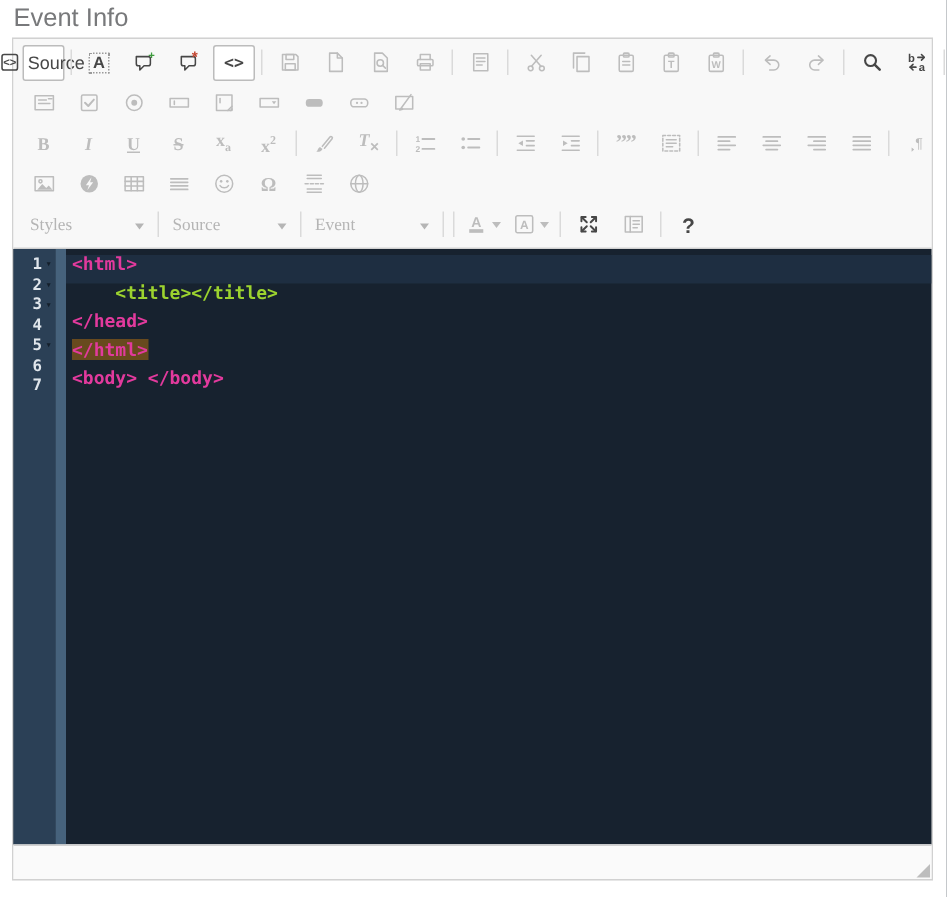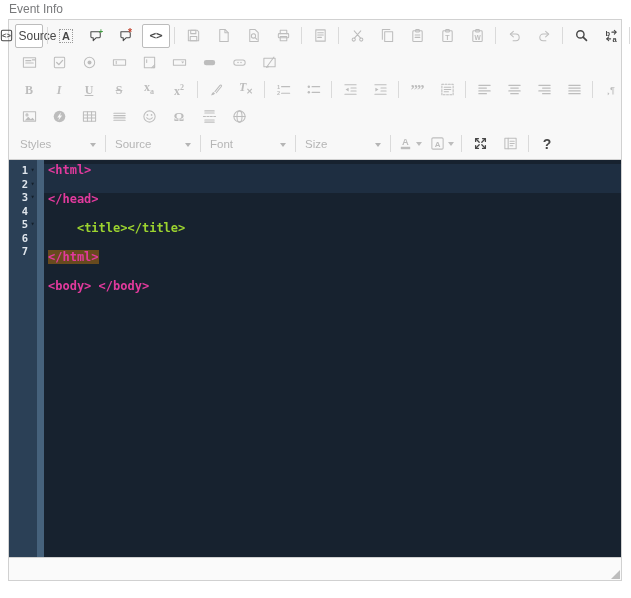--- a/index.html
+++ b/index.html
@@ -1,43 +1,43 @@
 <!DOCTYPE html>
 <html style="--tag: #e23a9d; --tag2: #9cd32f; --code-bg: #17222f; --gutter-bg: #2b4056; --fold-strip: #46627c; --active-line: #1e2e41; --match-bg: rgba(255,150,0,0.35);"><head>
 <meta charset="utf-8">
 <style>
   html,body{margin:0;padding:0;background:#fff;width:631px;height:598px;overflow:hidden;
     font-family:"Liberation Sans",sans-serif;}
-  .field-label{color:#78797b;font-size:12px;margin:2px 0 3px 9px;}
+  .field-label{color:#78797b;font-size:17px;margin:2px 0 3px 9px;}
   .cke{width:612px;margin-left:8px;border:1px solid #d1d1d1;background:#f8f8f8;}
   .cke-top{background:#f8f8f8;border-bottom:1px solid #d1d1d1;padding:2px 5px;}
   .tb-row{display:flex;align-items:center;height:27px;}
   .tb-btn{display:inline-flex;align-items:center;justify-content:center;height:22px;min-width:22px;
     padding:0 2px;margin:0 1px;border:1px solid transparent;border-radius:2px;color:#474747;cursor:default;}
   .tb-btn.state-disabled{color:#bdbdbd;}
   .tb-btn.state-on{background:#fff;border-color:#bcbcbc;}
   .sep{width:1px;height:17px;background:#dadada;margin:0 3px;flex:0 0 1px;}
   .btn-label{font-size:12px;color:#474747;margin-left:4px;margin-right:2px;}
   .tg{font-family:"Liberation Serif",serif;font-weight:bold;font-size:12px;line-height:14px;}
   .tg sub,.tg sup{font-size:8px;}
   .af{font-weight:bold;font-size:11px;line-height:12px;border:1px dotted #9a9a9a;padding:0 2px;color:#474747;}
   .txtic{font-family:"DejaVu Sans Mono",monospace;font-weight:bold;font-size:11px;}
   .caret{width:0;height:0;border:3px solid transparent;border-top:4px solid currentColor;margin-left:3px;margin-top:4px;}
   .combo{display:inline-flex;align-items:center;justify-content:space-between;width:76px;height:22px;
-    padding:0 5px;margin:0 1px;color:#b5b5b5;font-size:11.5px;}
+    padding:0 5px;margin:0 1px;color:#b5b5b5;font-size:11.5px;font-family:Liberation Serif, serif;}
   .combo .caret{margin-top:5px;}
   .ic{display:inline-flex;align-items:center;justify-content:center;}
   .code-wrap{display:flex;height:397px;background:var(--code-bg);
     font-family:"DejaVu Sans Mono",monospace;font-size:12px;font-weight:bold;line-height:13.5px;}
   .gutter{width:28px;background:var(--gutter-bg);padding-top:4px;box-sizing:border-box;flex:0 0 28px;}
   .fold-strip{width:7px;background:var(--fold-strip);flex:0 0 7px;}
   .code-col{flex:1;padding-top:4px;overflow:hidden;}
   .ln{height:13.5px;display:flex;justify-content:flex-end;align-items:center;color:#e0e6ec;font-size:10.5px;}
   .ln .fold{width:9px;font-size:7px;line-height:13px;color:#141f2b;text-align:center;}
-  .cl{height:29px;padding-left:4px;white-space:pre;}
+  .cl{height:19px;padding-left:4px;white-space:pre;}
   .cl.active{background:var(--active-line);}
   .seg-tag{color:var(--tag);}
   .seg-tag2{color:var(--tag2);}
   .seg-plain{color:#d0d6dd;}
   .match{background:var(--match-bg);}
   .cke-bottom{height:22px;background:#fafafa;border-top:1px solid #d1d1d1;position:relative;}
   .resize-handle{position:absolute;right:1px;bottom:1px;width:0;height:0;
     border-left:9px solid transparent;border-bottom:9px solid #bdbdbd;}
   svg{display:block;}
 </style>
@@ -497,28 +497,24 @@
           <span>Styles</span>
           <span class="caret"></span>
         </a>
         <span class="sep"></span>
         <a class="combo">
           <span>Source</span>
           <span class="caret"></span>
         </a>
         <span class="sep"></span>
         <a class="combo">
-          <span>Font</span>
+          <span>Event</span>
           <span class="caret"></span>
         </a>
         <span class="sep"></span>
-        <a class="combo">
-          <span>Size</span>
-          <span class="caret"></span>
-        </a>
         <span class="sep"></span>
         <a class="tb-btn state-disabled">
           <span class="ic">
             <svg viewBox="0 0 16 16" width="15" height="15" fill="none" stroke="currentColor" stroke-width="1.1" stroke-linecap="round" stroke-linejoin="round">
               <text x="8" y="10" font-size="10" font-weight="bold" text-anchor="middle" fill="currentColor" stroke="none">A</text>
               <rect x="3" y="11.5" width="10" height="2.6" fill="currentColor" stroke="none"></rect>
             </svg>
           </span>
           <span class="caret"></span>
         </a>
@@ -584,22 +580,22 @@
           <span class="fold"></span>
         </div>
         <div class="ln">
           <span>7</span>
           <span class="fold"></span>
         </div>
       </div>
     <div class="fold-strip"></div>
     <div class="code-col" id="codecol">
         <div class="cl active"><span class="seg-tag">&lt;html&gt;</span></div>
+        <div class="cl"><span class="seg-plain">    </span><span class="seg-tag2">&lt;title&gt;&lt;/title&gt;</span></div>
         <div class="cl"><span class="seg-tag">&lt;/head&gt;</span></div>
-        <div class="cl"><span class="seg-plain">    </span><span class="seg-tag2">&lt;title&gt;&lt;/title&gt;</span></div>
         <div class="cl"><span class="seg-tag match">&lt;/html&gt;</span></div>
         <div class="cl"><span class="seg-tag">&lt;body&gt; &lt;/body&gt;</span></div>
         <div class="cl"></div>
       </div>
   </div>
   <div class="cke-bottom">
     <div class="resize-handle"></div>
   </div>
 </div>
 

